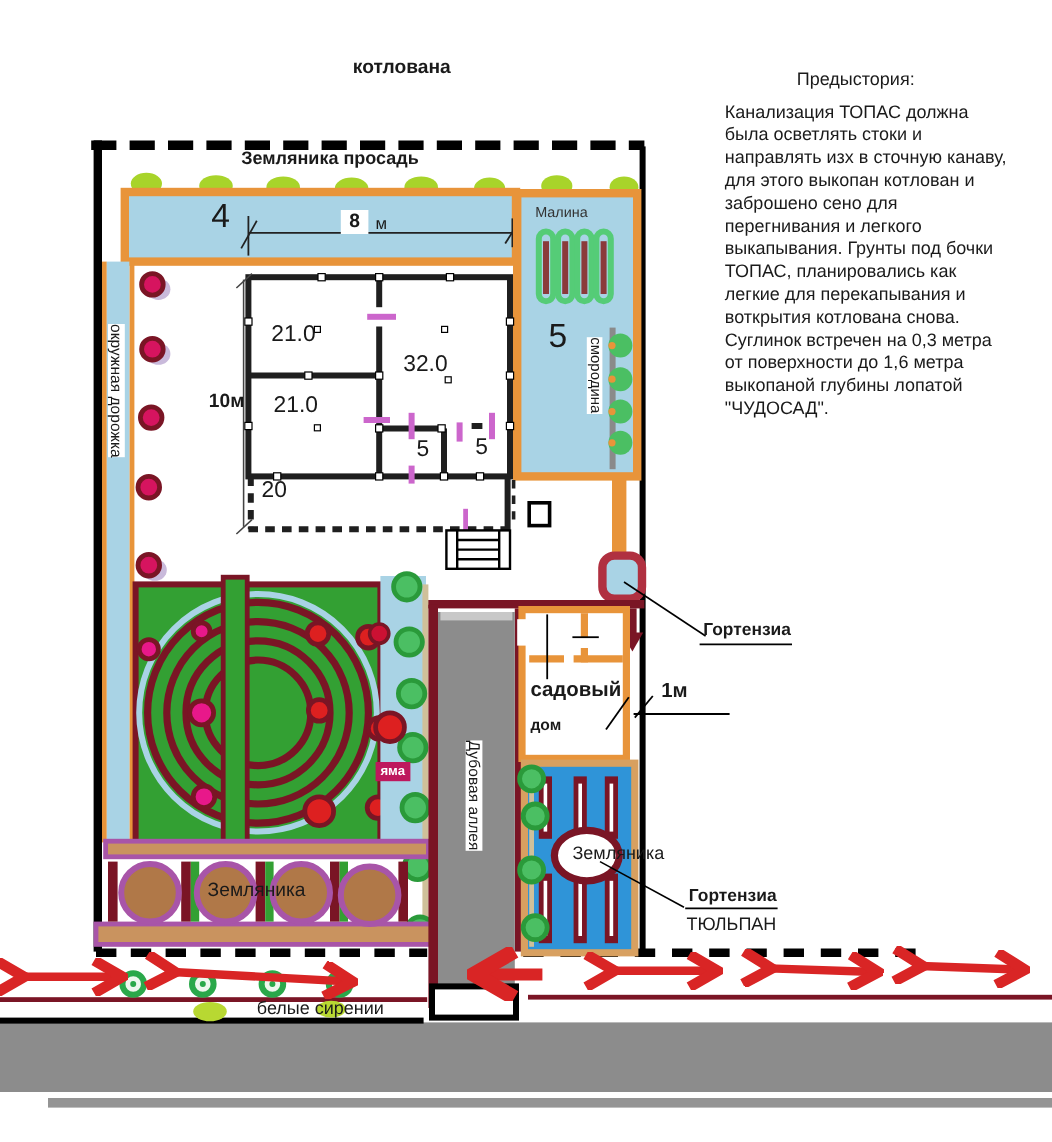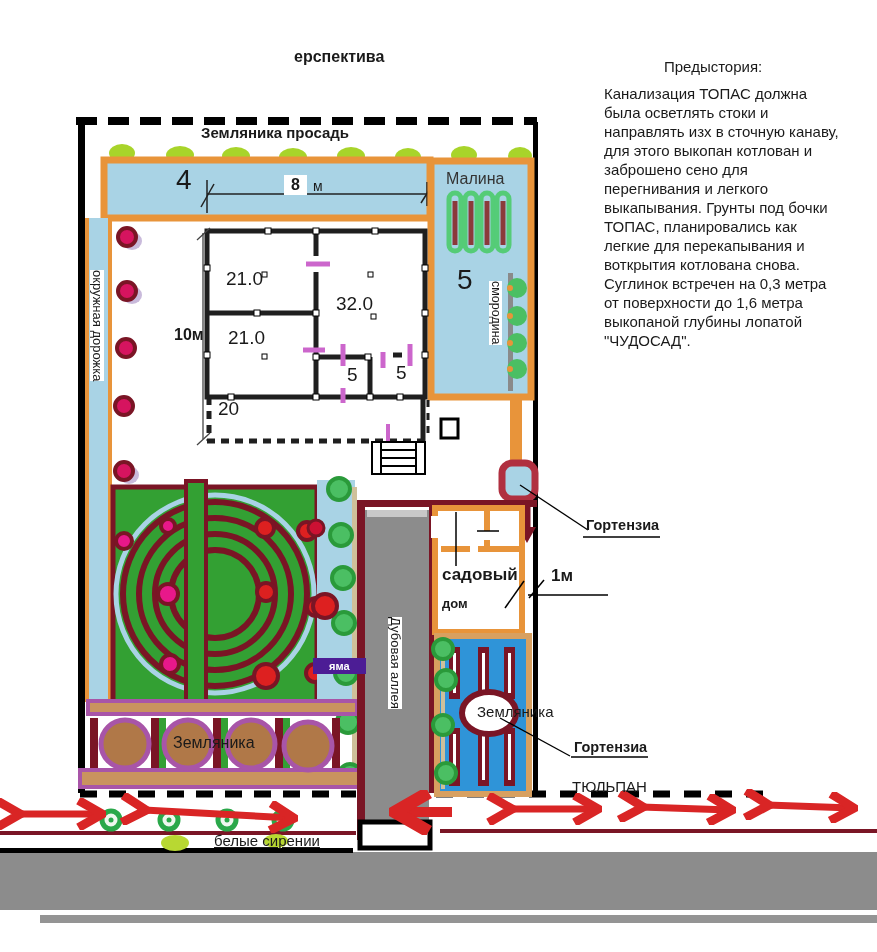--- a/index.html
+++ b/index.html
@@ -315,54 +315,54 @@
   <g stroke="#d92525" stroke-width="7" fill="none">
     <line x1="18" y1="814" x2="100" y2="814" marker-start="url(#ra)" marker-end="url(#ra)"></line>
     <line x1="144" y1="810" x2="292" y2="818" marker-start="url(#ra)" marker-end="url(#ra)"></line>
     <line x1="452" y1="812" x2="398" y2="812" stroke-width="10" marker-end="url(#ra)"></line>
     <line x1="510" y1="809" x2="596" y2="809" marker-start="url(#ra)" marker-end="url(#ra)"></line>
     <line x1="641" y1="807" x2="730" y2="810" marker-start="url(#ra)" marker-end="url(#ra)"></line>
     <line x1="767" y1="805" x2="852" y2="808" marker-start="url(#ra)" marker-end="url(#ra)"></line>
   </g>
 </svg>
 
-<div class="lbl b" style="left:294px;top:48px;font-size:16px;">ерспектива</div>
+<div class="lbl b" style="left:294px;top:48px;font-size:16px;">котлована</div>
 
 <div class="lbl" style="left:664px;top:58px;font-size:15px;">Предыстория:</div>
 <div style="position:absolute;left:604px;top:84px;width:238px;font-size:15px;line-height:19px;">Канализация ТОПАС должна была осветлять стоки и направлять изх в сточную канаву, для этого выкопан котлован и заброшено сено для перегнивания и легкого выкапывания. Грунты под бочки ТОПАС, планировались как легкие для перекапывания и воткрытия котлована снова. Суглинок встречен на 0,3 метра от поверхности до 1,6 метра выкопаной глубины лопатой "ЧУДОСАД".</div>
 
 <div class="lbl b" style="left:201px;top:124px;font-size:15px;">Земляника просадь</div>
 <div class="lbl" style="left:176px;top:164px;font-size:28px;">4</div>
 <div class="lbl b" style="left:284px;top:175px;font-size:16px;background:#fff;padding:1px 7px;">8</div>
 <div class="lbl" style="left:313px;top:178px;font-size:14px;">м</div>
 
-<div class="lbl" style="left:446px;top:170px;font-size:16px;color:#333;">Малина</div>
+<div class="lbl" style="left:446px;top:170px;font-size:12px;color:#333;">Малина</div>
 <div class="lbl" style="left:457px;top:264px;font-size:28px;">5</div>
 <div class="vlabel" style="left:489px;top:281px;font-size:12.5px;">смородина</div>
 
 <div class="vlabel" style="left:90px;top:270px;font-size:13px;">окружная дорожка</div>
 
 <div class="lbl" style="left:226px;top:268px;font-size:19px;">21.0</div>
 <div class="lbl" style="left:336px;top:293px;font-size:19px;">32.0</div>
 <div class="lbl" style="left:228px;top:327px;font-size:19px;">21.0</div>
 <div class="lbl" style="left:347px;top:364px;font-size:19px;">5</div>
 <div class="lbl" style="left:396px;top:362px;font-size:19px;">5</div>
 <div class="lbl" style="left:218px;top:398px;font-size:19px;">20</div>
 <div class="lbl b" style="left:174px;top:326px;font-size:16px;">10м</div>
 
-<div class="lbl b" style="left:313px;top:658px;font-size:11px;background:#4c1d95;color:#fff;padding:2px 16px;">яма</div>
+<div class="lbl b" style="left:313px;top:635px;font-size:11px;background:#be185d;color:#fff;padding:2px 4px;">яма</div>
 <div class="vlabel" style="left:388px;top:617px;font-size:13px;">Дубовая аллея</div>
 
 <div class="lbl b" style="left:442px;top:565px;font-size:17px;">садовый</div>
 <div class="lbl b" style="left:442px;top:596px;font-size:13px;">дом</div>
 <div class="lbl b" style="left:551px;top:566px;font-size:17px;">1м</div>
 
 <div class="lbl b" style="left:586px;top:517px;font-size:14.5px;">Гортензиа</div>
 
 <div class="lbl" style="left:173px;top:734px;font-size:16px;">Земляника</div>
 <div class="lbl" style="left:477px;top:703px;font-size:15px;">Земляника</div>
 <div class="lbl b" style="left:574px;top:739px;font-size:14.5px;">Гортензиа</div>
-<div class="lbl" style="left:572px;top:762px;font-size:15px;margin-top:16px;">ТЮЛЬПАН</div>
-
-<div class="lbl" style="left:214px;top:832px;font-size:15px;text-decoration:underline;">белые сирении</div>
+<div class="lbl" style="left:572px;top:762px;font-size:15px;">ТЮЛЬПАН</div>
+
+<div class="lbl" style="left:214px;top:832px;font-size:15px;">белые сирении</div>
 
 
 </div>
 
 </body></html>

